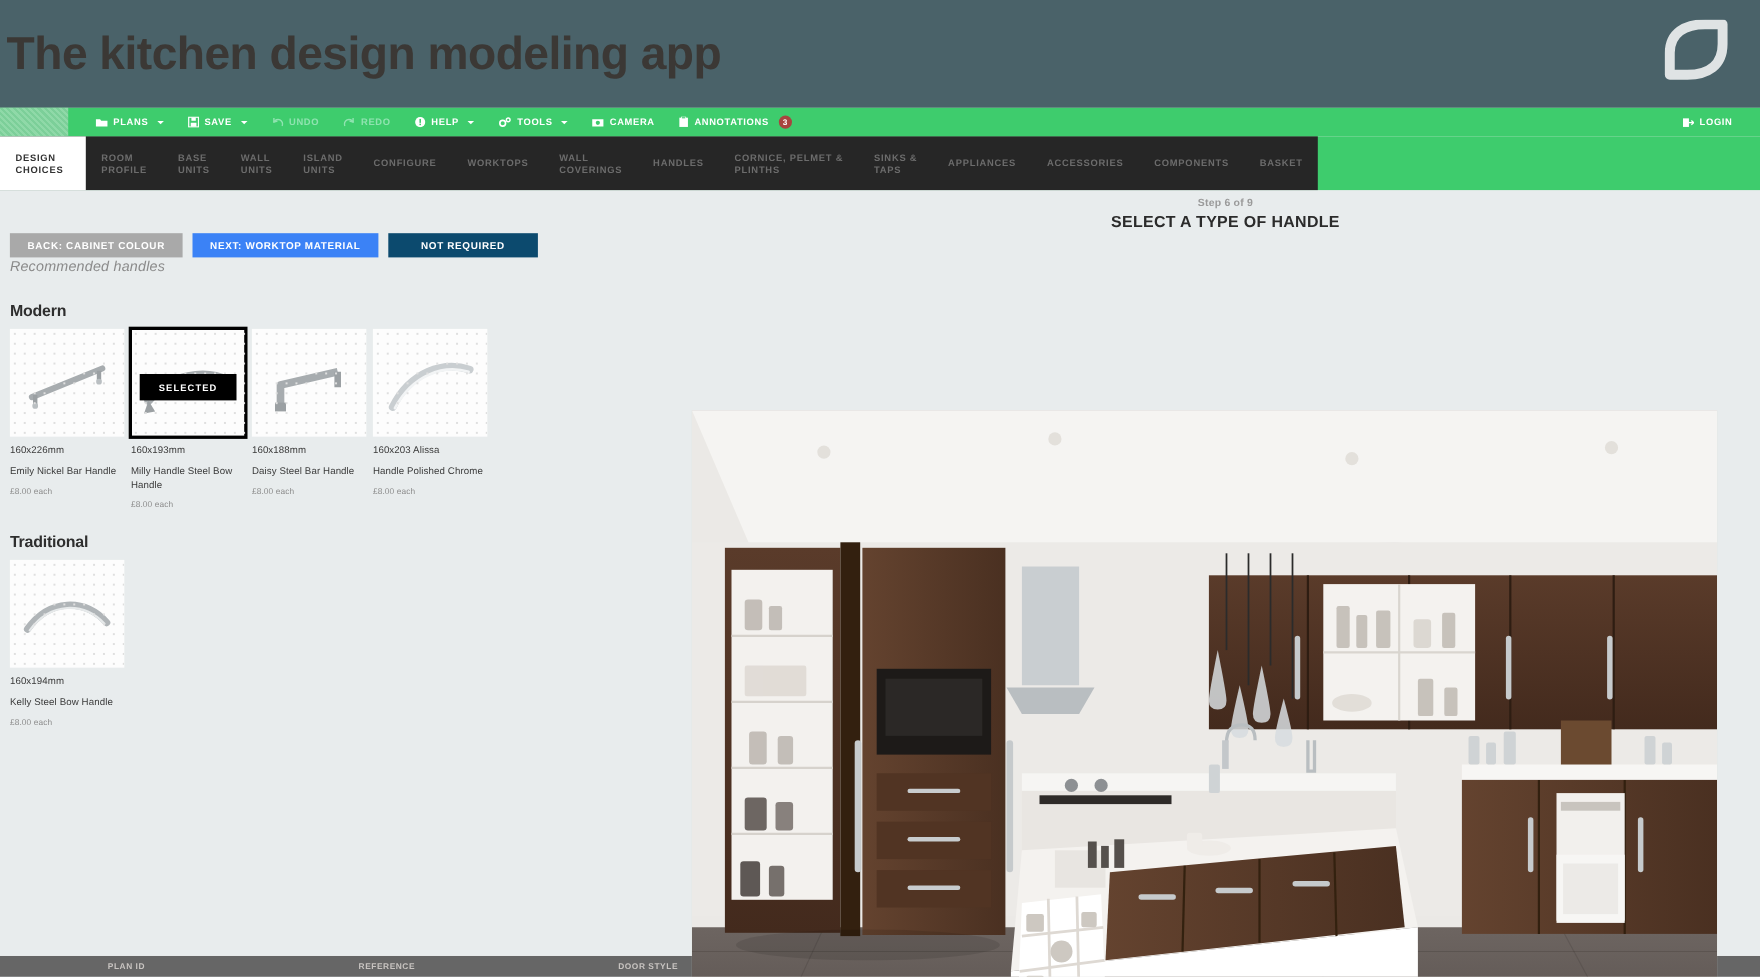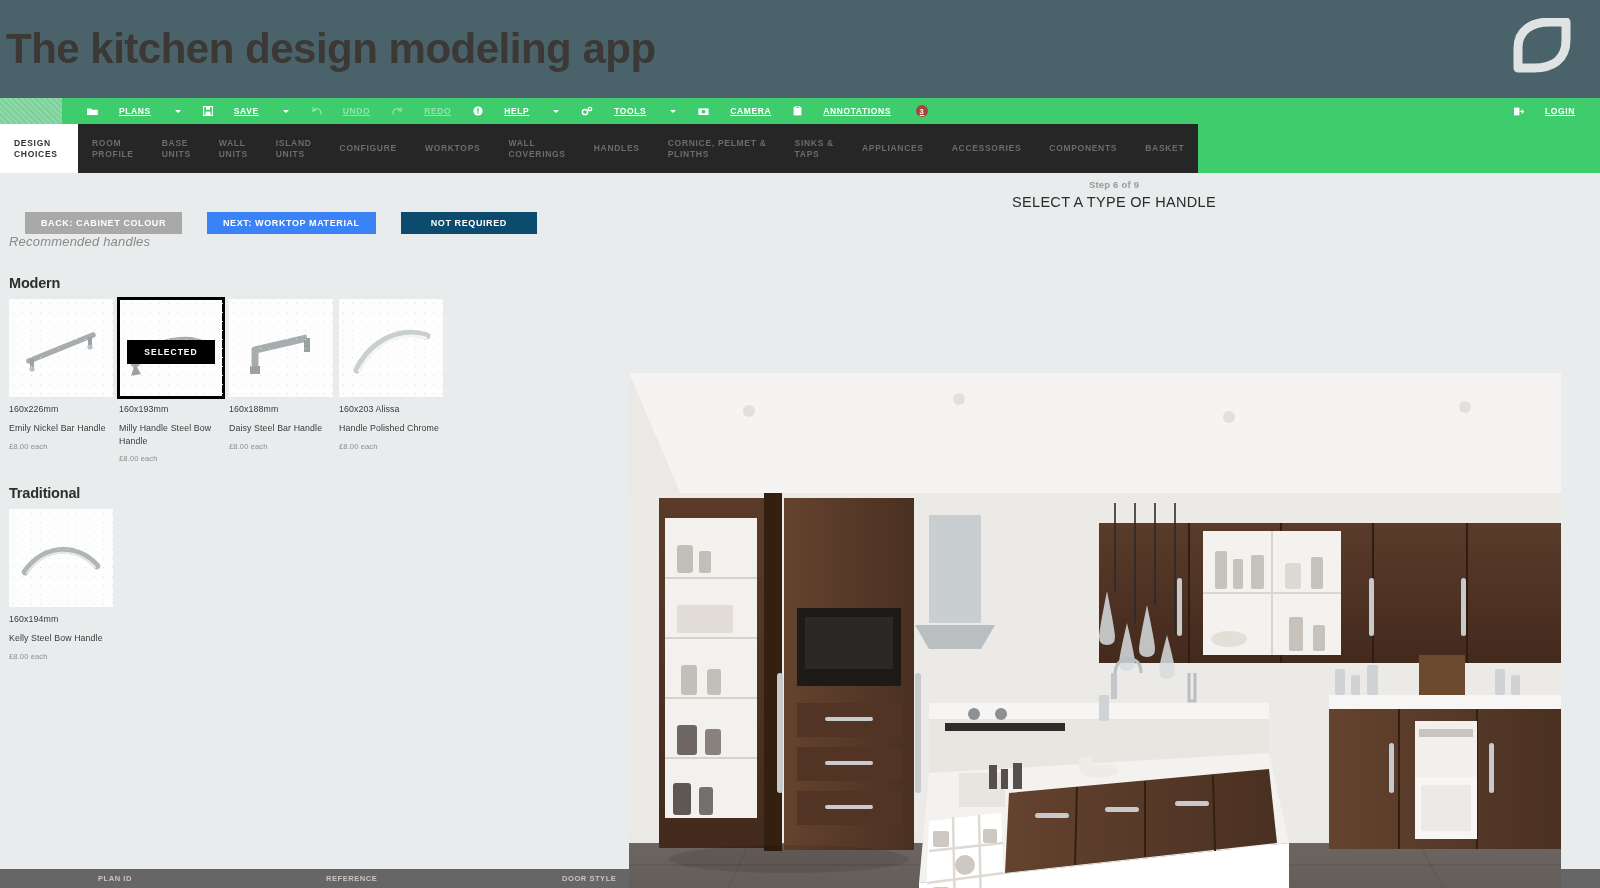--- a/index.html
+++ b/index.html
@@ -38,24 +38,24 @@
     align-items: center;
     position: relative;
   }
   .toolbar-swatch {
     width: 62px; height: 26px;
     background: repeating-linear-gradient(45deg,#8fd9a8 0 2px,#7ccf99 2px 4px);
     flex: 0 0 auto;
   }
   .toolbar-items { display: flex; align-items: center; gap: 0; padding-left: 14px; }
   .tb-item {
-    display: flex; align-items: center; gap: 21px;
+    display: flex; align-items: center; gap: 5px;
     padding: 0 11px; height: 14px;
     color: #ffffff; font-size: 8.5px; font-weight: bold;
-    letter-spacing: 0.6px; white-space: nowrap; cursor: pointer; text-decoration: underline;
+    letter-spacing: 0.6px; white-space: nowrap; cursor: pointer;
   }
   .tb-item.disabled { color: #8fe3b0; }
   .tb-icon { display: inline-flex; align-items: center; }
   .tb-caret {
     width: 0; height: 0; margin-left: 3px;
     border-left: 3px solid transparent; border-right: 3px solid transparent;
     border-top: 3.5px solid currentColor;
   }
   .tb-badge {
     display: inline-flex; align-items: center; justify-content: center;
@@ -94,21 +94,20 @@
 
   
   .left-panel { width: 628px; flex: 0 0 628px; padding: 0 0 0 9px; position: relative; }
 
   .btn-row { display: flex; gap: 9px; padding-top: 39px; }
   .btn {
     border: none; cursor: pointer;
     color: #ffffff; font-size: 9px; font-weight: bold;
     letter-spacing: 0.6px; height: 22px; padding: 0 16px;
     font-family: "Liberation Sans", sans-serif;
-    margin-left: 16px;
   }
   .btn-back { background: #a9a9a9; }
   .btn-next { background: #3b82f6; }
   .btn-skip { background: #0c4a6e; padding: 0 30px; }
 
   .rec-note {
     font-size: 13px; color: #8a8a8a;
     font-style: italic; letter-spacing: 0.2px;
   }
   .group-title {
@@ -142,21 +141,21 @@
     font-size: 7.6px; color: #8d8d8d; margin-top: 7px; letter-spacing: 0.1px;
   }
 
   
   .right-panel { flex: 1; position: relative; padding-top: 4px; }
   .step-label {
     text-align: center; font-size: 9.5px; color: #9a9a9a;
     font-weight: bold; letter-spacing: 0.2px; margin-top: 2px;
   }
   .step-title {
-    text-align: center; font-size: 14.5px; font-weight: normal;
+    text-align: center; font-size: 14.5px; font-weight: bold;
     color: #2b2b2b; letter-spacing: 0.3px; margin-top: 4px;
   }
   .viewport {
     position: absolute; left: 1px; top: 200px;
     width: 932px; height: 600px;
     background: #d5d3cf; overflow: hidden;
   }
   .viewport svg { display: block; width: 100%; height: 100%; }
 
   

